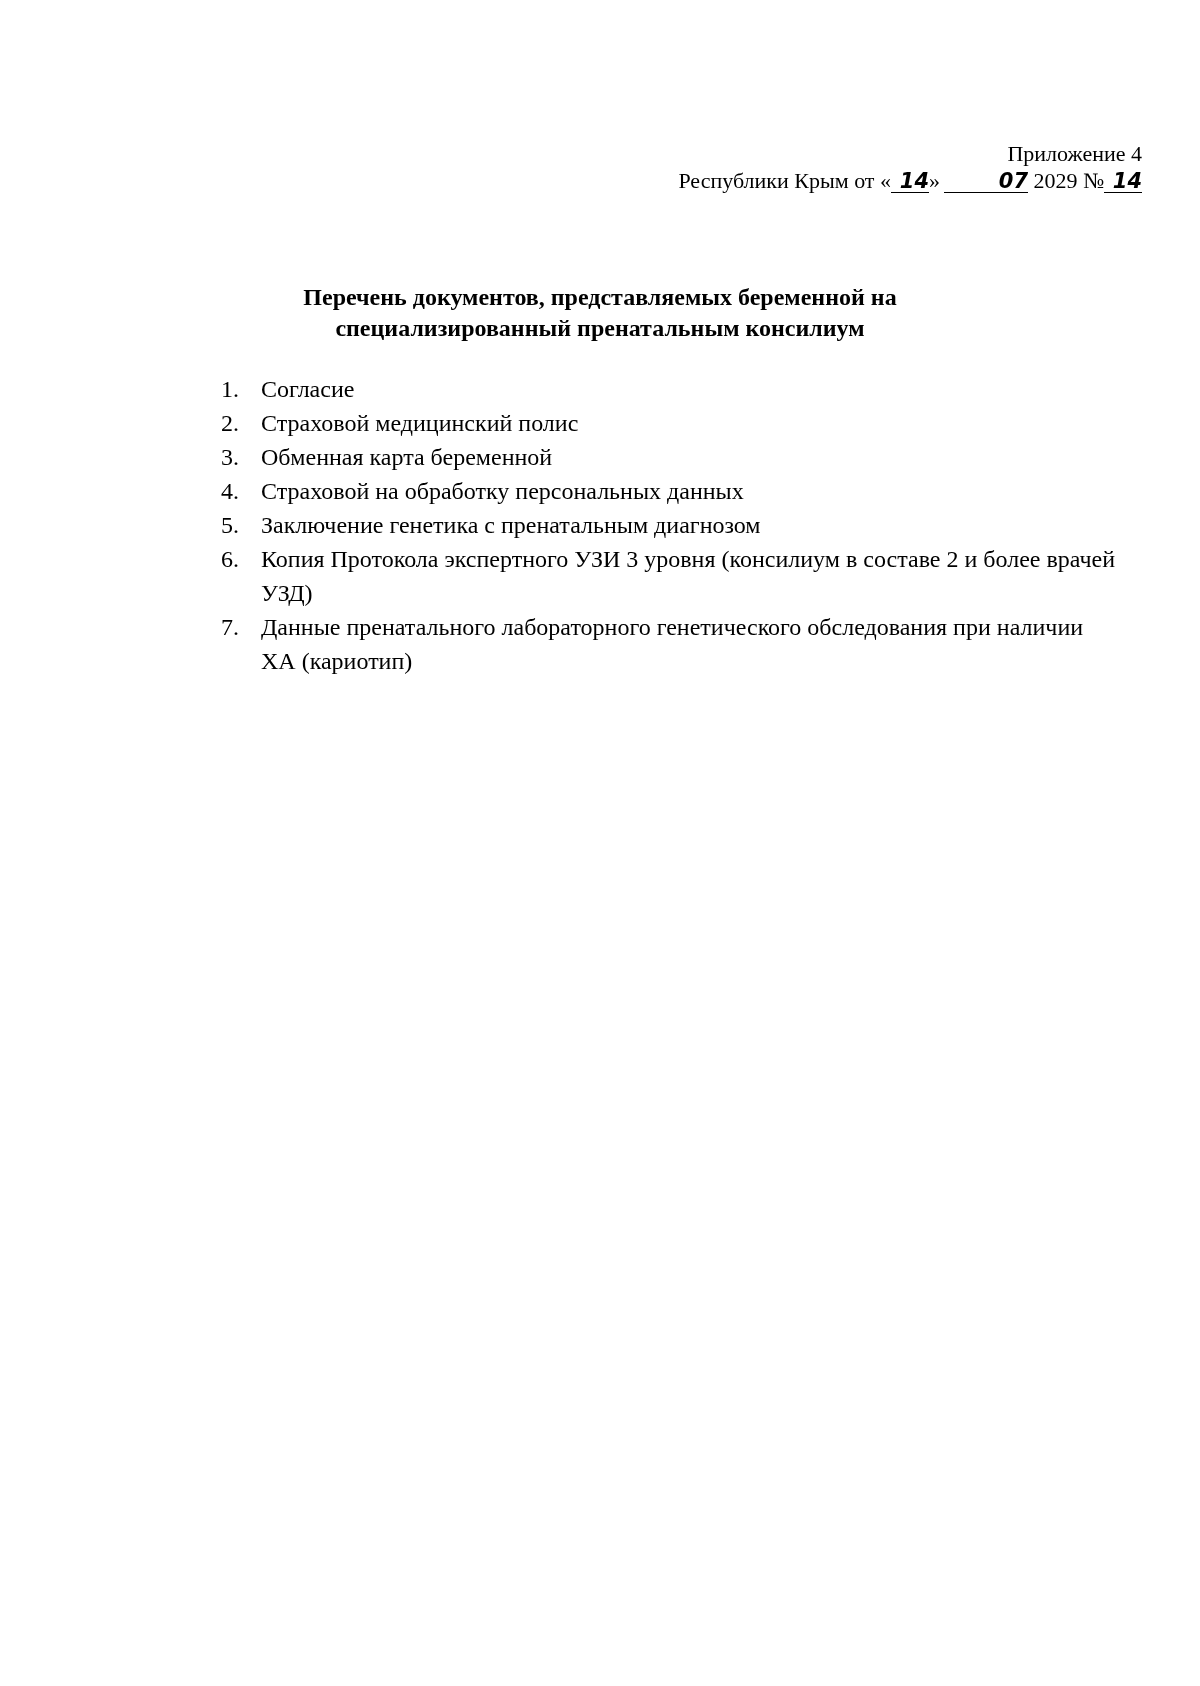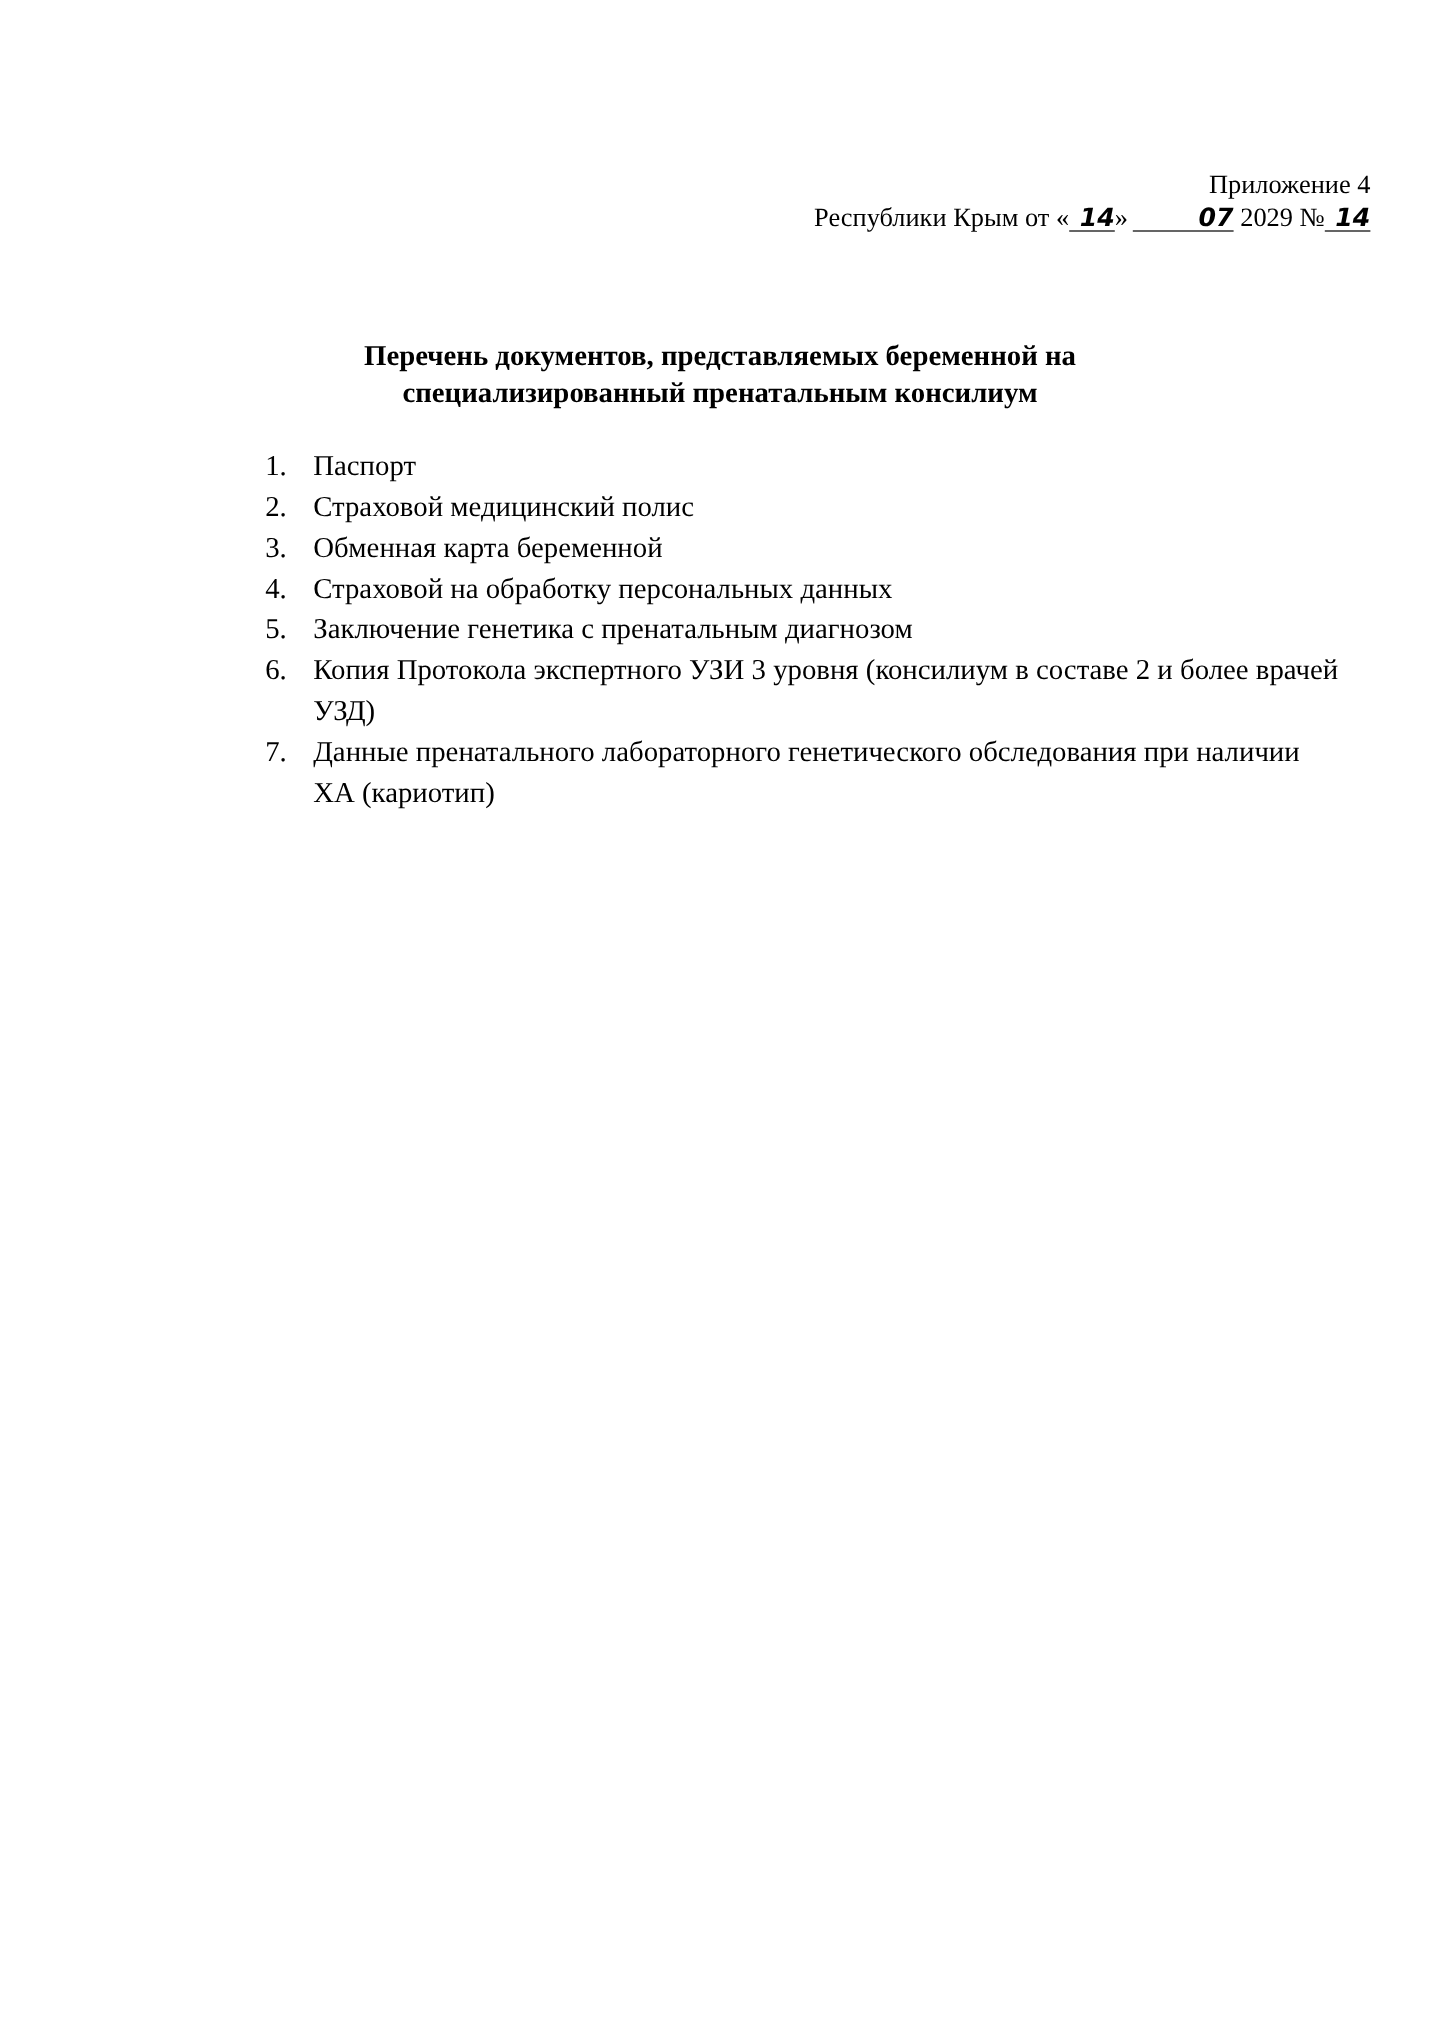--- a/index.html
+++ b/index.html
@@ -32,20 +32,20 @@
     <span>2029 №</span><span class="hw num">14</span>
   </span>
 </div>
 
 <div class="title">
   <span class="line">Перечень документов, представляемых беременной на</span>
   <span class="line">специализированный пренатальным консилиум</span>
 </div>
 
 <ul class="list">
-  <li><span class="num">1.</span><span>Паспорт</span></li>
+  <li><span class="num">1.</span><span>Согласие</span></li>
   <li><span class="num">2.</span><span>Страховой медицинский полис</span></li>
   <li><span class="num">3.</span><span>Обменная карта беременной</span></li>
   <li><span class="num">4.</span><span>Страховой на обработку персональных данных</span></li>
   <li><span class="num">5.</span><span>Заключение генетика с пренатальным диагнозом</span></li>
   <li><span class="num">6.</span><span>Копия Протокола экспертного УЗИ 3 уровня (консилиум в составе 2 и более врачей УЗД)</span></li>
   <li><span class="num">7.</span><span>Данные пренатального лабораторного генетического обследования при наличии ХА (кариотип)</span></li>
 </ul>
 
 </body></html>

